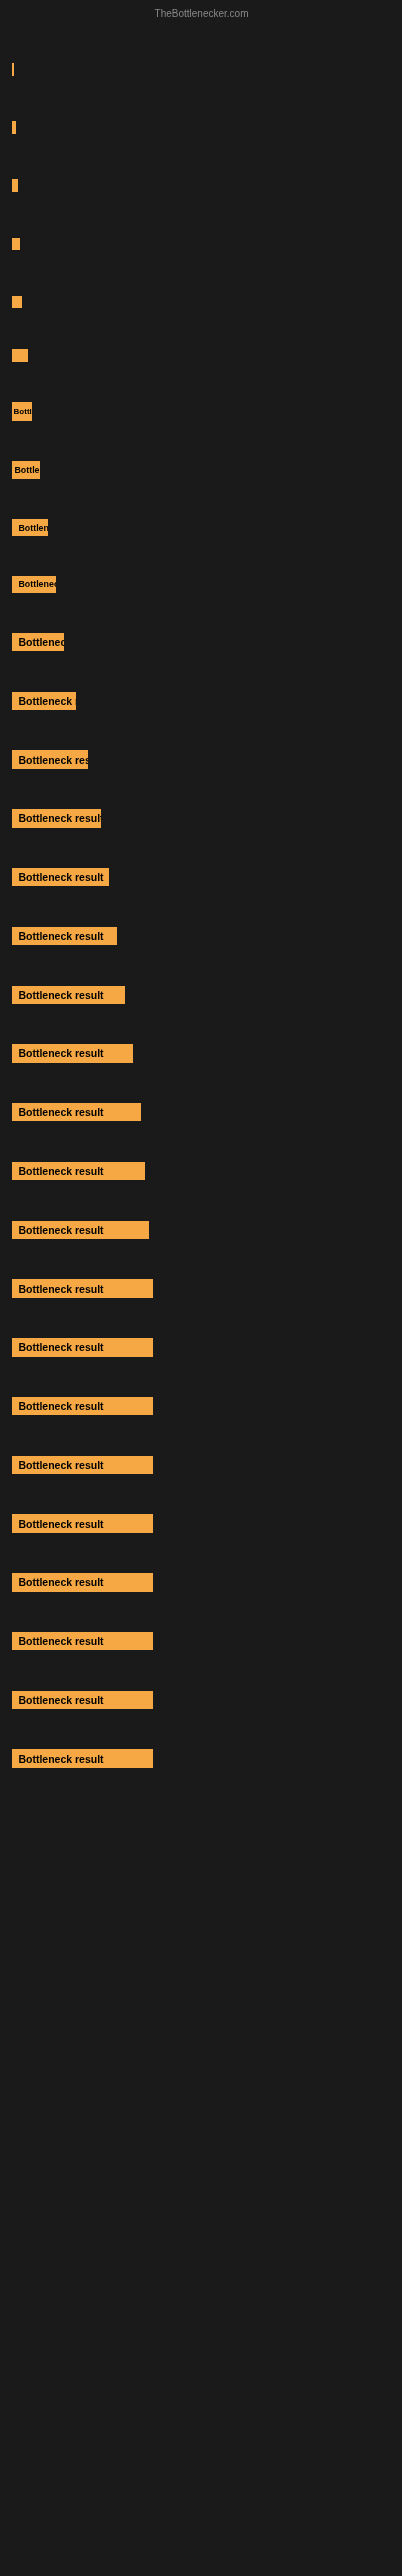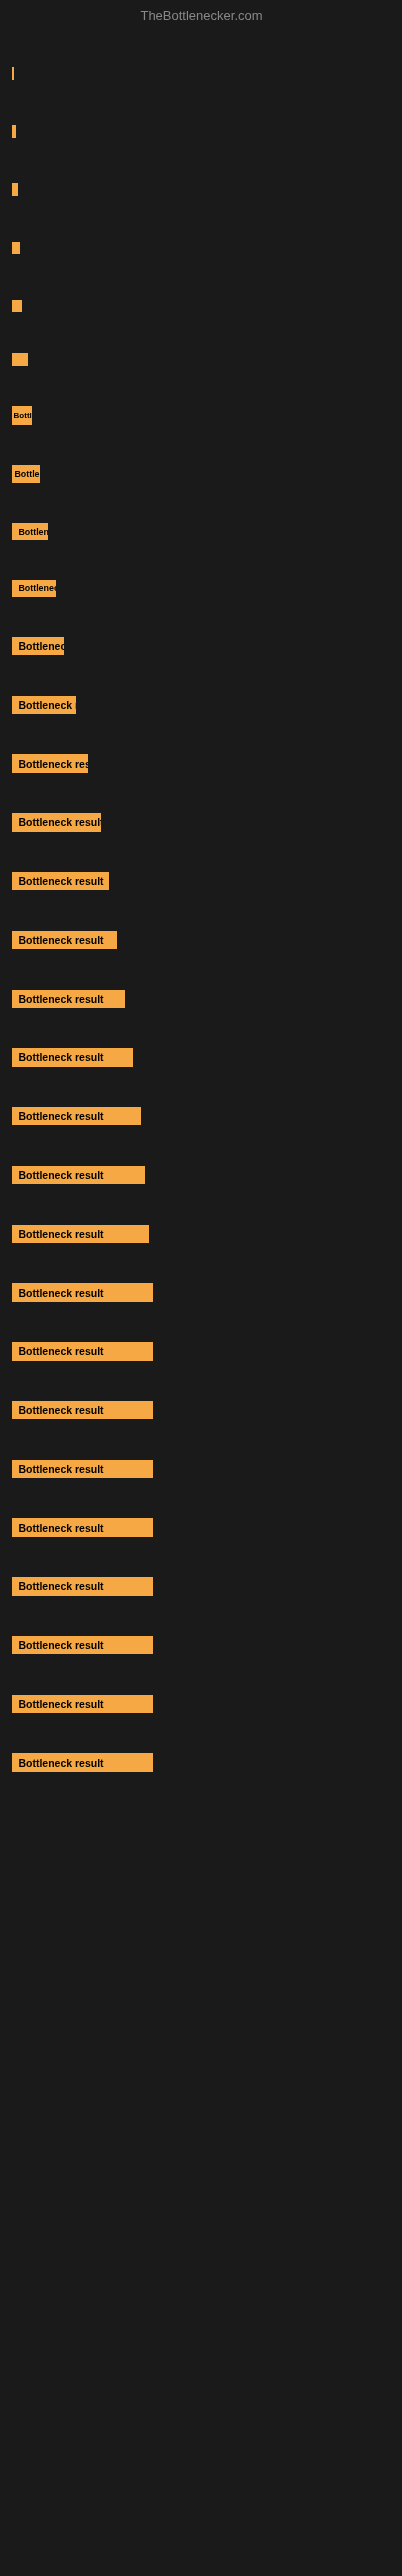--- a/index.html
+++ b/index.html
@@ -11,21 +11,21 @@
     body {
       background-color: #1a1a1a;
       width: 403px;
       min-height: 2576px;
       font-family: Arial, sans-serif;
       position: relative;
     }
 
     .site-title {
       color: #888;
-      font-size: 13px;
+      font-size: 10px;
       text-align: center;
       padding: 8px 0 4px 0;
     }
 
     .container {
       padding: 8px 12px;
       display: flex;
       flex-direction: column;
       gap: 0px;
     }

